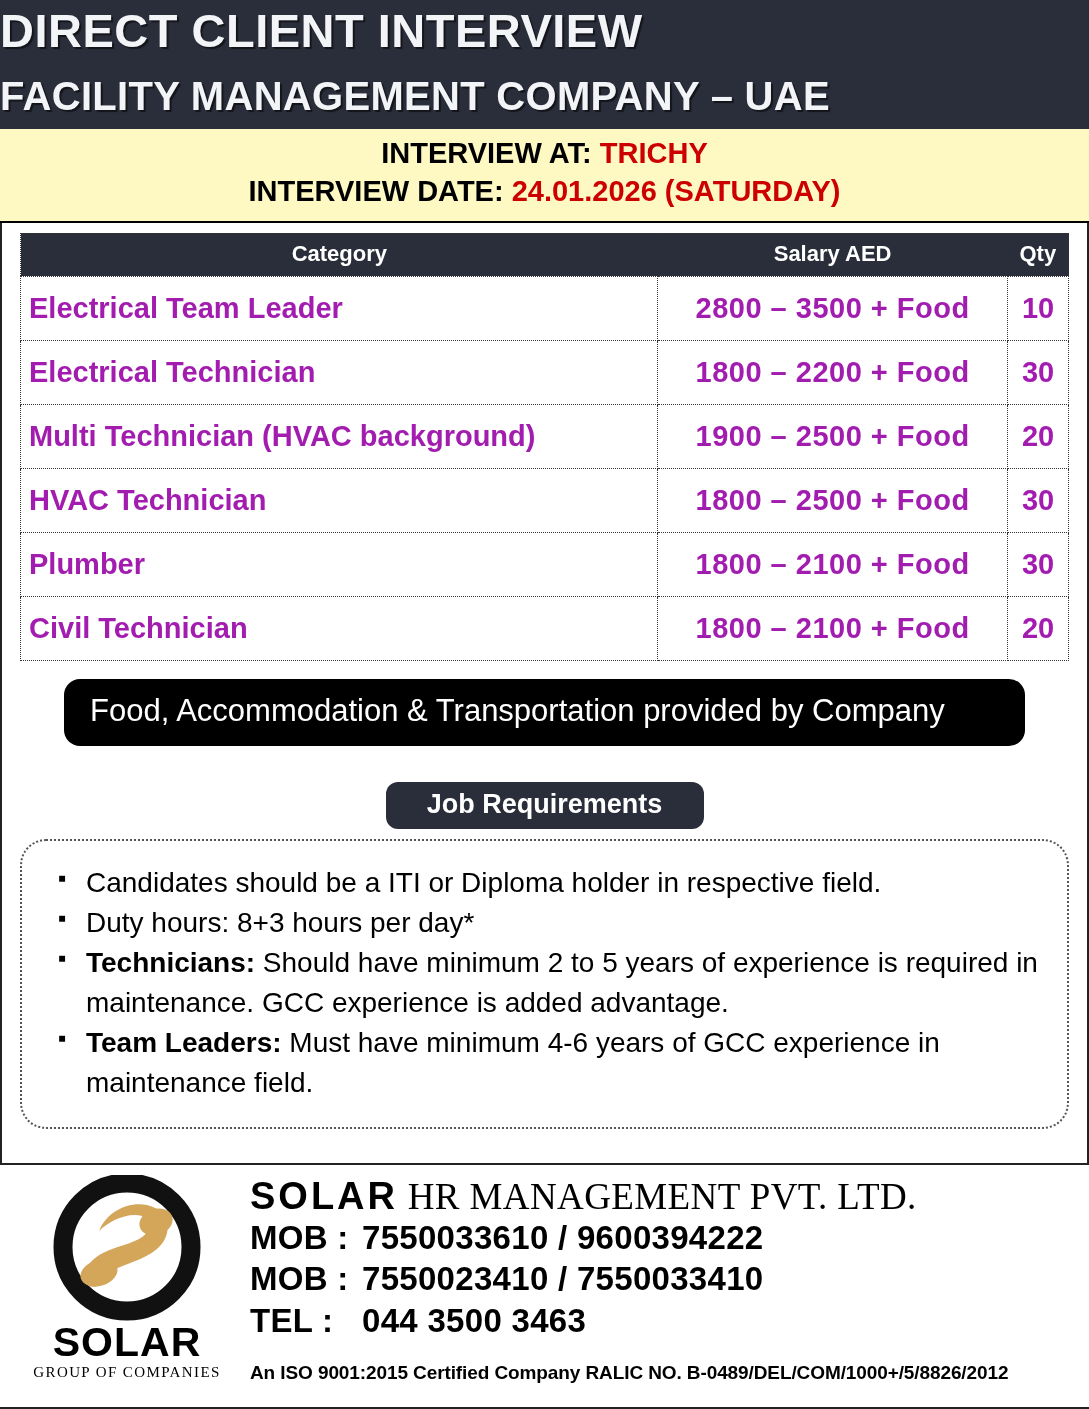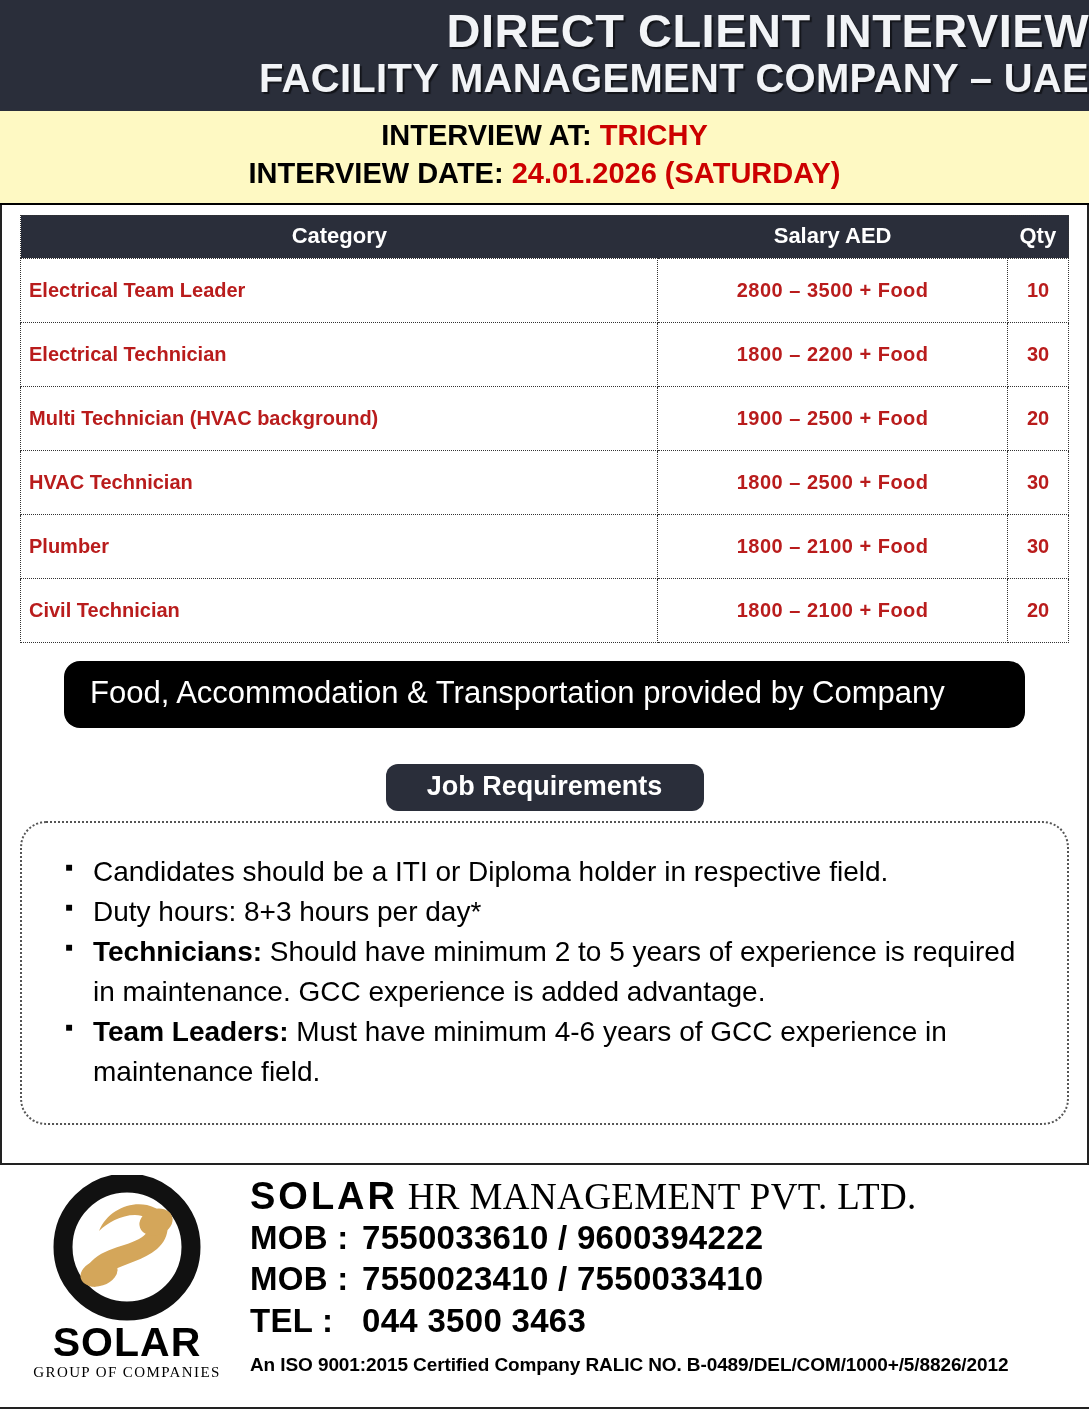--- a/index.html
+++ b/index.html
@@ -20,38 +20,38 @@
     box-sizing: border-box;
     display: flex;
     flex-direction: column;
     background: #ffffff;
   }
 
   
   .header {
     background: #2a2e3a;
     padding: 6px 0 10px 0;
-    text-align: right;
+    text-align: left;
   }
   .header-line1 {
     font-size: 47px;
     font-weight: bold;
     color: #f2f4f7;
     letter-spacing: 0.5px;
     line-height: 1.05;
     text-shadow: 2px 2px 1px rgba(0,0,0,0.55);
     font-stretch: condensed;
   }
   .header-line2 {
     font-size: 40px;
     font-weight: bold;
     color: #f2f4f7;
     letter-spacing: 0.3px;
     line-height: 1.15;
-    margin-top: 0;
+    margin-top: 18px;
     text-shadow: 2px 2px 1px rgba(0,0,0,0.55);
   }
 
   
   .band {
     background: #fef9c3;
     text-align: center;
     padding: 6px 0 10px 0;
     border-bottom: 2px solid #000;
   }
@@ -87,25 +87,25 @@
     background: #2a2e3a;
     color: #ffffff;
     font-size: 22px;
     font-weight: bold;
     padding: 7px 4px 9px 4px;
     text-align: center;
     border: none;
   }
   table.jobs td {
     border: 1px dotted #333;
-    font-size: 20px;
+    font-size: 29px;
     font-weight: bold;
     height: 63px;
     padding: 0 8px;
-    color: #b91c1c;
+    color: #a21caf;
     white-space: nowrap;
     overflow: hidden;
   }
   td.c-cat  { text-align: left; }
   td.c-sal  { text-align: center; letter-spacing: 0.5px;}
   td.c-qty  { text-align: center; }
   col.w-cat { width: 628px; }
   col.w-sal { width: 345px; }
   col.w-qty { width: 60px; }
 
@@ -142,21 +142,21 @@
   }
   .req-box {
     position: relative;
     margin-top: -6px;
     border: 2px dotted #555;
     border-radius: 26px;
     padding: 14px 18px 16px 18px;
   }
   ul.req-list {
     list-style: none;
-    margin: 15px;
+    margin: 8px;
     padding: 0;
   }
   ul.req-list li {
     position: relative;
     padding-left: 38px;
     font-size: 28px;
     line-height: 1.43;
     color: #000;
   }
   ul.req-list li::before {
@@ -221,21 +221,21 @@
     font-size: 33px;
     font-weight: bold;
     line-height: 1.26;
     white-space: nowrap;
     letter-spacing: 0.3px;
   }
   .co-line .lbl { display: inline-block; min-width: 112px; }
   .co-iso {
     font-size: 19px;
     font-weight: bold;
-    margin-top: 12px;
+    margin-top: 20px;
     white-space: nowrap;
     letter-spacing: -0.1px;
   }
 </style>
 </head>
 <body>
 
 <div class="poster">
 
   <div class="header">

